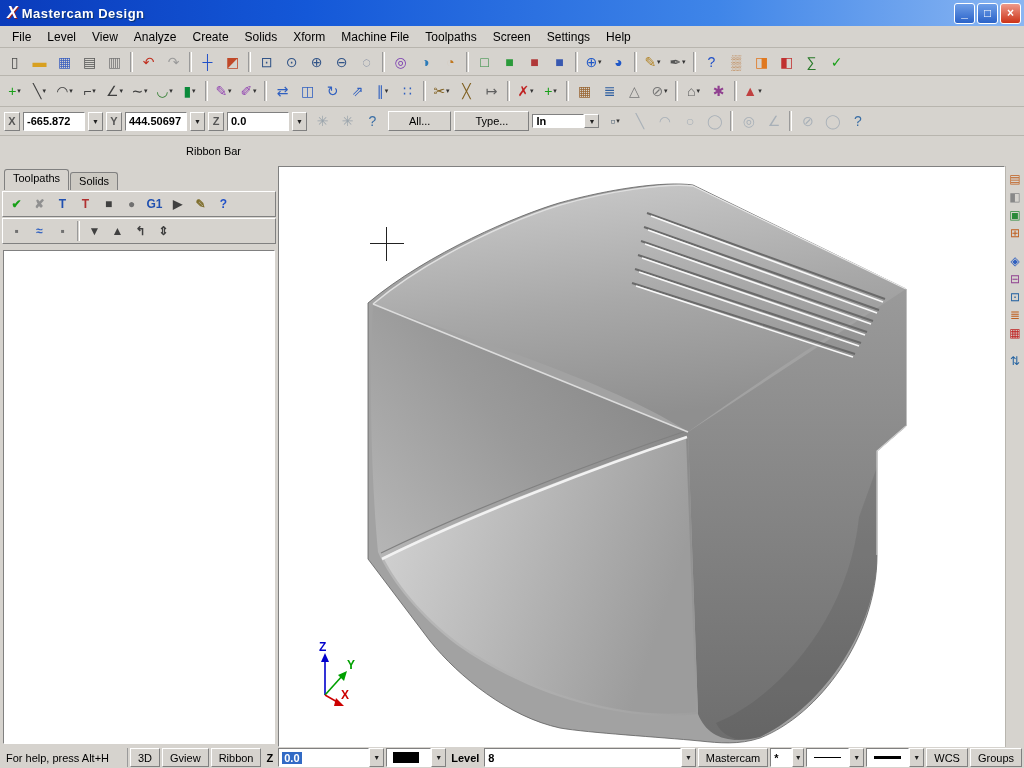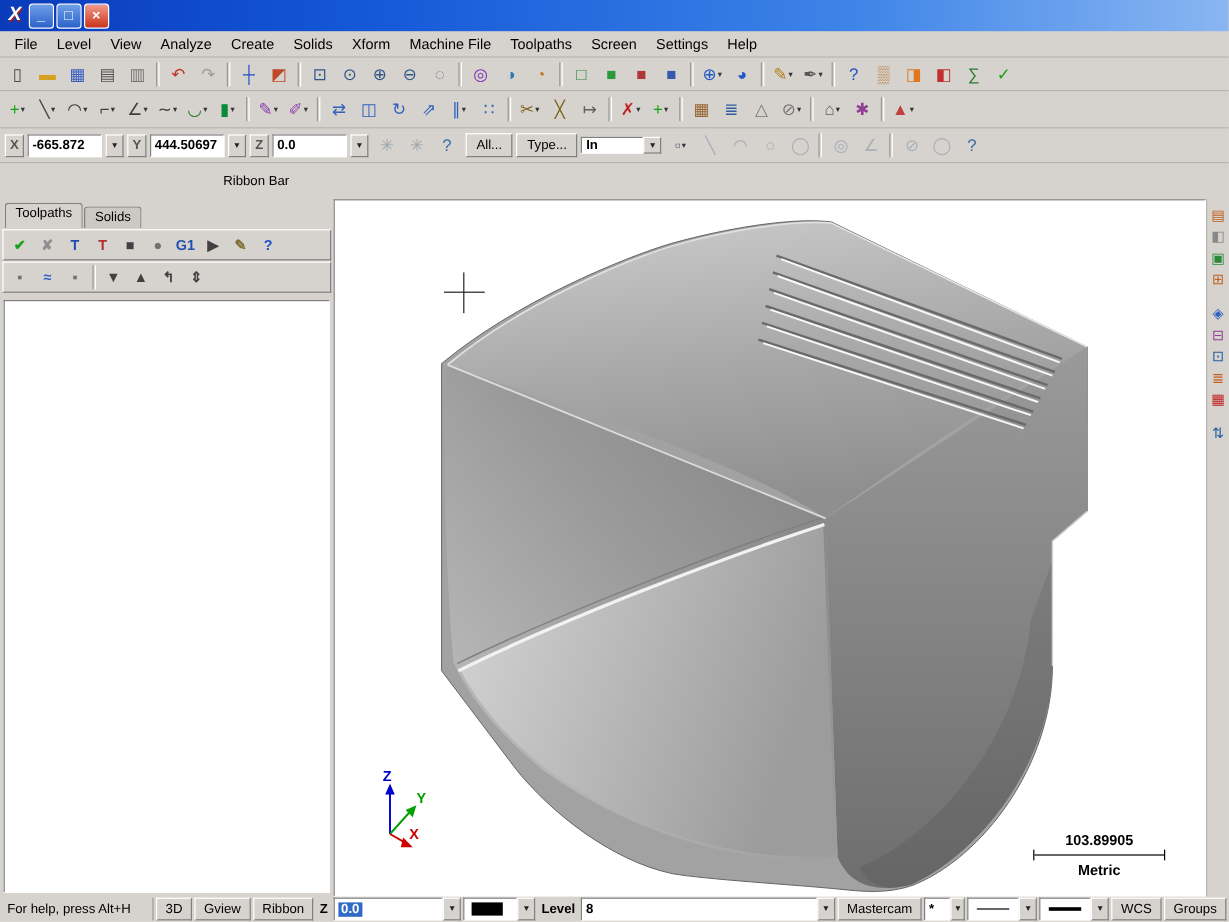--- a/index.html
+++ b/index.html
@@ -39,21 +39,21 @@
   .tb-sep { width:3px; height:20px; border-left:1px solid #9a9a9a; border-right:1px solid #ffffff; margin:0 3px; }
 
   
   .ribbon { height:29px; display:flex; align-items:center; padding:0 4px; gap:3px;
             border-bottom:1px solid #b8b5ae; }
   .coord-label { width:16px; height:19px; display:flex; align-items:center; justify-content:center;
                  font-weight:bold; color:#555; }
   .coord-field { width:62px; height:19px; padding:2px 3px; font-size:11px; overflow:hidden; white-space:nowrap; }
   .combo-btn { width:15px; height:19px; display:flex; align-items:center; justify-content:center; }
   .combo-btn .arrow { font-size:7px; color:#222; }
-  .push-btn { height:20px; padding:0 8px; display:flex; align-items:center; justify-content:center; font-size:11px; }
+  .push-btn { height:20px; padding:0 20px; display:flex; align-items:center; justify-content:center; font-size:11px; }
   .ribbon-icons { display:flex; align-items:center; }
   .ribbon-label-row { height:30px; display:flex; align-items:center; }
   .ribbon-label-row span { margin-left:186px; font-size:11px; }
 
   
   .main { display:flex; height:581px; }
   .left-panel { width:278px; position:relative; padding:3px 2px 2px 2px; }
   .tabs { display:flex; align-items:flex-end; height:21px; padding-left:2px; }
   .tab { padding:2px 8px 2px 8px; border:1px solid #808080; border-bottom:none;
          border-radius:3px 3px 0 0; background:#ccc9c2; margin-right:1px; font-size:11px; height:18px; }
@@ -99,20 +99,21 @@
   .swatch { width:26px; height:11px; background:#000; margin:auto 3px; }
   .line-thin { width:34px; border-top:1px solid #000; margin:auto 4px; }
   .line-thick { width:34px; border-top:3px solid #000; margin:auto 4px; }
   .lvl-combo { flex:1; }
 </style>
 </head>
 <body>
 
 <div class="titlebar">
   <span class="app-logo">X</span>
+  <span class="title-text">Mastercam Design</span>
   <span class="win-btn">_</span>
   <span class="win-btn">□</span>
   <span class="win-btn close">×</span>
 </div>
 
 <div class="menubar">
   <div class="menu-item"><span>File</span></div>
     <div class="menu-item"><span>Level</span></div>
     <div class="menu-item"><span>View</span></div>
     <div class="menu-item"><span>Analyze</span></div>
@@ -635,25 +636,20 @@
       <line x1="28" y1="58" x2="46" y2="38" stroke="#00a000" stroke-width="1.6"></line>
       <polygon points="50,34 41,38 47,44" fill="#00a000"></polygon>
       <line x1="28" y1="58" x2="42" y2="66" stroke="#cc0000" stroke-width="1.6"></line>
       <polygon points="47,69 39,61 37,69" fill="#cc0000"></polygon>
       <text x="22" y="14" font-size="12" font-weight="bold" fill="#0000cc">Z</text>
       <text x="50" y="32" font-size="12" font-weight="bold" fill="#00a000">Y</text>
       <text x="44" y="62" font-size="12" font-weight="bold" fill="#cc0000">X</text>
     </svg>
 
 
-    <div class="scale-box">
-      <div>103.89905</div>
-      <div class="scale-line"></div>
-      <div>Metric</div>
-    </div>
   </div>
 
   <div class="right-strip">
     <div class="rt-icon">
         <span class="glyph" style="color: rgb(192, 96, 32);">▤</span>
       </div>
       <div class="rt-icon">
         <span class="glyph" style="color: rgb(136, 136, 136);">◧</span>
       </div>
       <div class="rt-icon">

